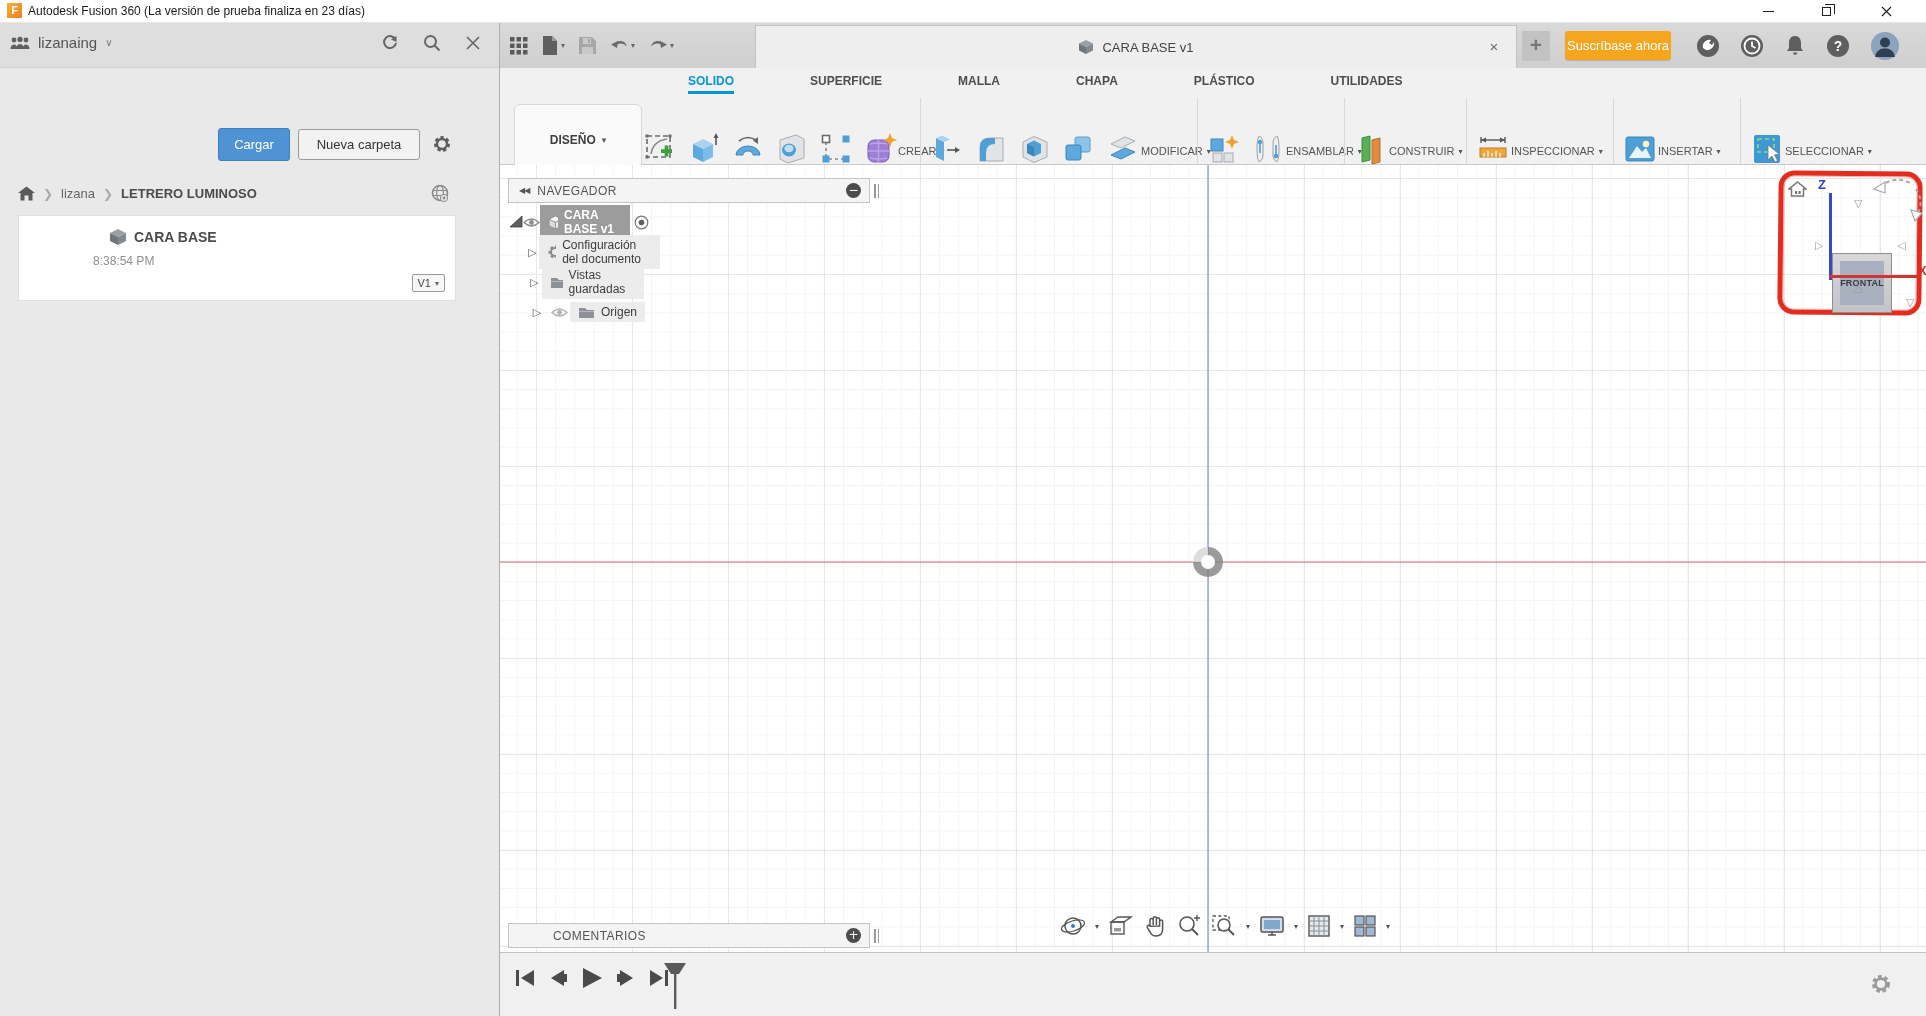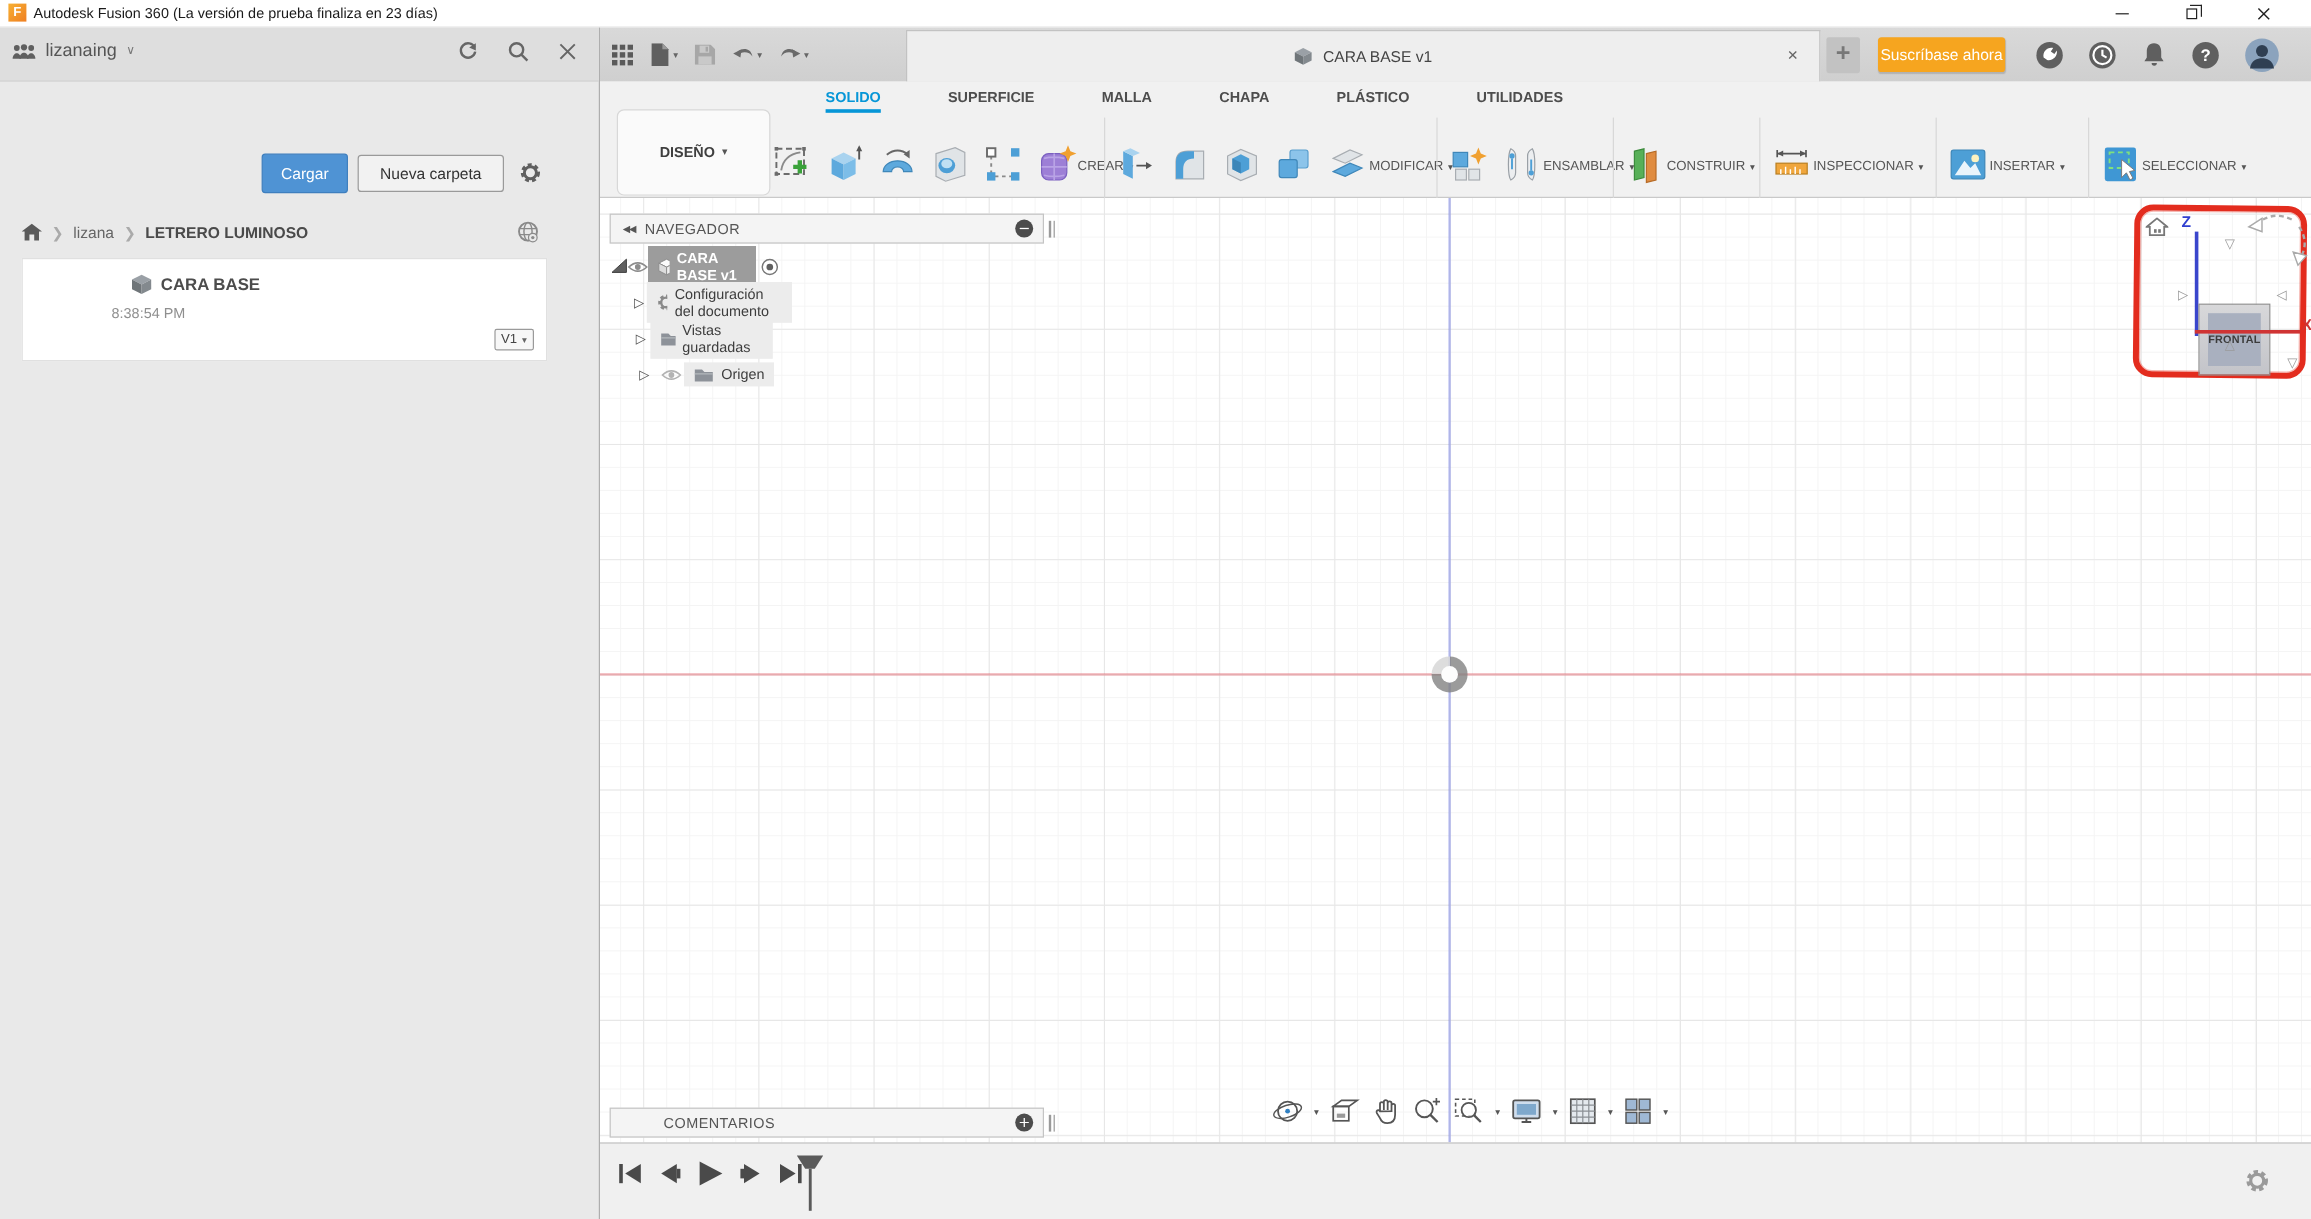--- a/index.html
+++ b/index.html
@@ -48,24 +48,24 @@
   .qt-icons { position:absolute; left:10px; top:0; height:45px; display:flex; align-items:center; gap:14px; }
   .dd-mini { font-size:8px; color:#666; margin-left:-8px; }
   .doc-tab { position:absolute; left:255px; top:2px; width:762px; height:43px; background:#eeeeee; border:1px solid #c2c2c2; border-bottom:none; display:flex; align-items:center; justify-content:center; gap:8px; font-size:13px; color:#444; }
   .doc-close { position:absolute; right:12px; top:11px; width:20px; height:20px; color:#666; font-size:15px; text-align:center; line-height:20px; }
   .new-tab { position:absolute; left:1022px; top:8px; width:28px; height:30px; background:#c2c2c2; border-radius:2px; color:#777; font-size:21px; font-weight:bold; text-align:center; line-height:28px; }
   .subscribe { position:absolute; left:1065px; top:8px; width:106px; height:29px; background:#f6a51f; border-radius:3px; color:#fff; font-size:13px; display:flex; align-items:center; justify-content:center; box-shadow:0 1px 1px rgba(0,0,0,.15); }
   .hdr-right { position:absolute; left:1196px; top:0; height:45px; display:flex; align-items:center; gap:20px; }
 
   
   .ribbon { position:absolute; left:0; top:45px; width:1426px; height:97px; background:#f1f1f1; border-bottom:1px solid #c9c9c9; }
-  .ribbon-tabs { position:absolute; left:188px; top:6px; display:flex; gap:56px; font-size:12px; font-weight:bold; color:#4d4d4d; }
+  .ribbon-tabs { position:absolute; left:188px; top:6px; display:flex; gap:76px; font-size:12px; font-weight:bold; color:#4d4d4d; }
   .rtab { padding-bottom:3px; }
   .rtab.active { color:#0696d7; border-bottom:3px solid #0696d7; }
-  .ribbon-body { position:absolute; left:14px; top:30px; display:flex; align-items:center; }
+  .ribbon-body { position:absolute; left:14px; top:30px; display:flex; align-items:flex-end; }
   .design-box { width:128px; height:72px; margin-top:-20px; background:#fafafa; border:1px solid #d8d8d8; border-radius:6px; display:flex; align-items:center; justify-content:center; gap:6px; font-size:12px; font-weight:bold; color:#3f3f3f; }
   .rgroup { display:flex; flex-direction:row; align-items:center; }
   .ricons { display:flex; align-items:center; justify-content:center; gap:8px; height:54px; }
   .rlabel { margin-top:4px; font-size:11px; color:#555; display:flex; align-items:center; gap:4px; }
   .vsep { width:1px; height:78px; background:#d8d8d8; margin:0 8px; align-self:flex-start; }
   .w-crear { width:270px; } .w-modificar { width:260px; } .w-ensamblar { width:130px; }
   .w-construir { width:105px; } .w-inspeccionar { width:130px; } .w-insertar { width:110px; } .w-seleccionar { width:120px; }
 
   
   .canvas { position:absolute; left:0; top:142px; width:1426px; height:787px; overflow:hidden;

